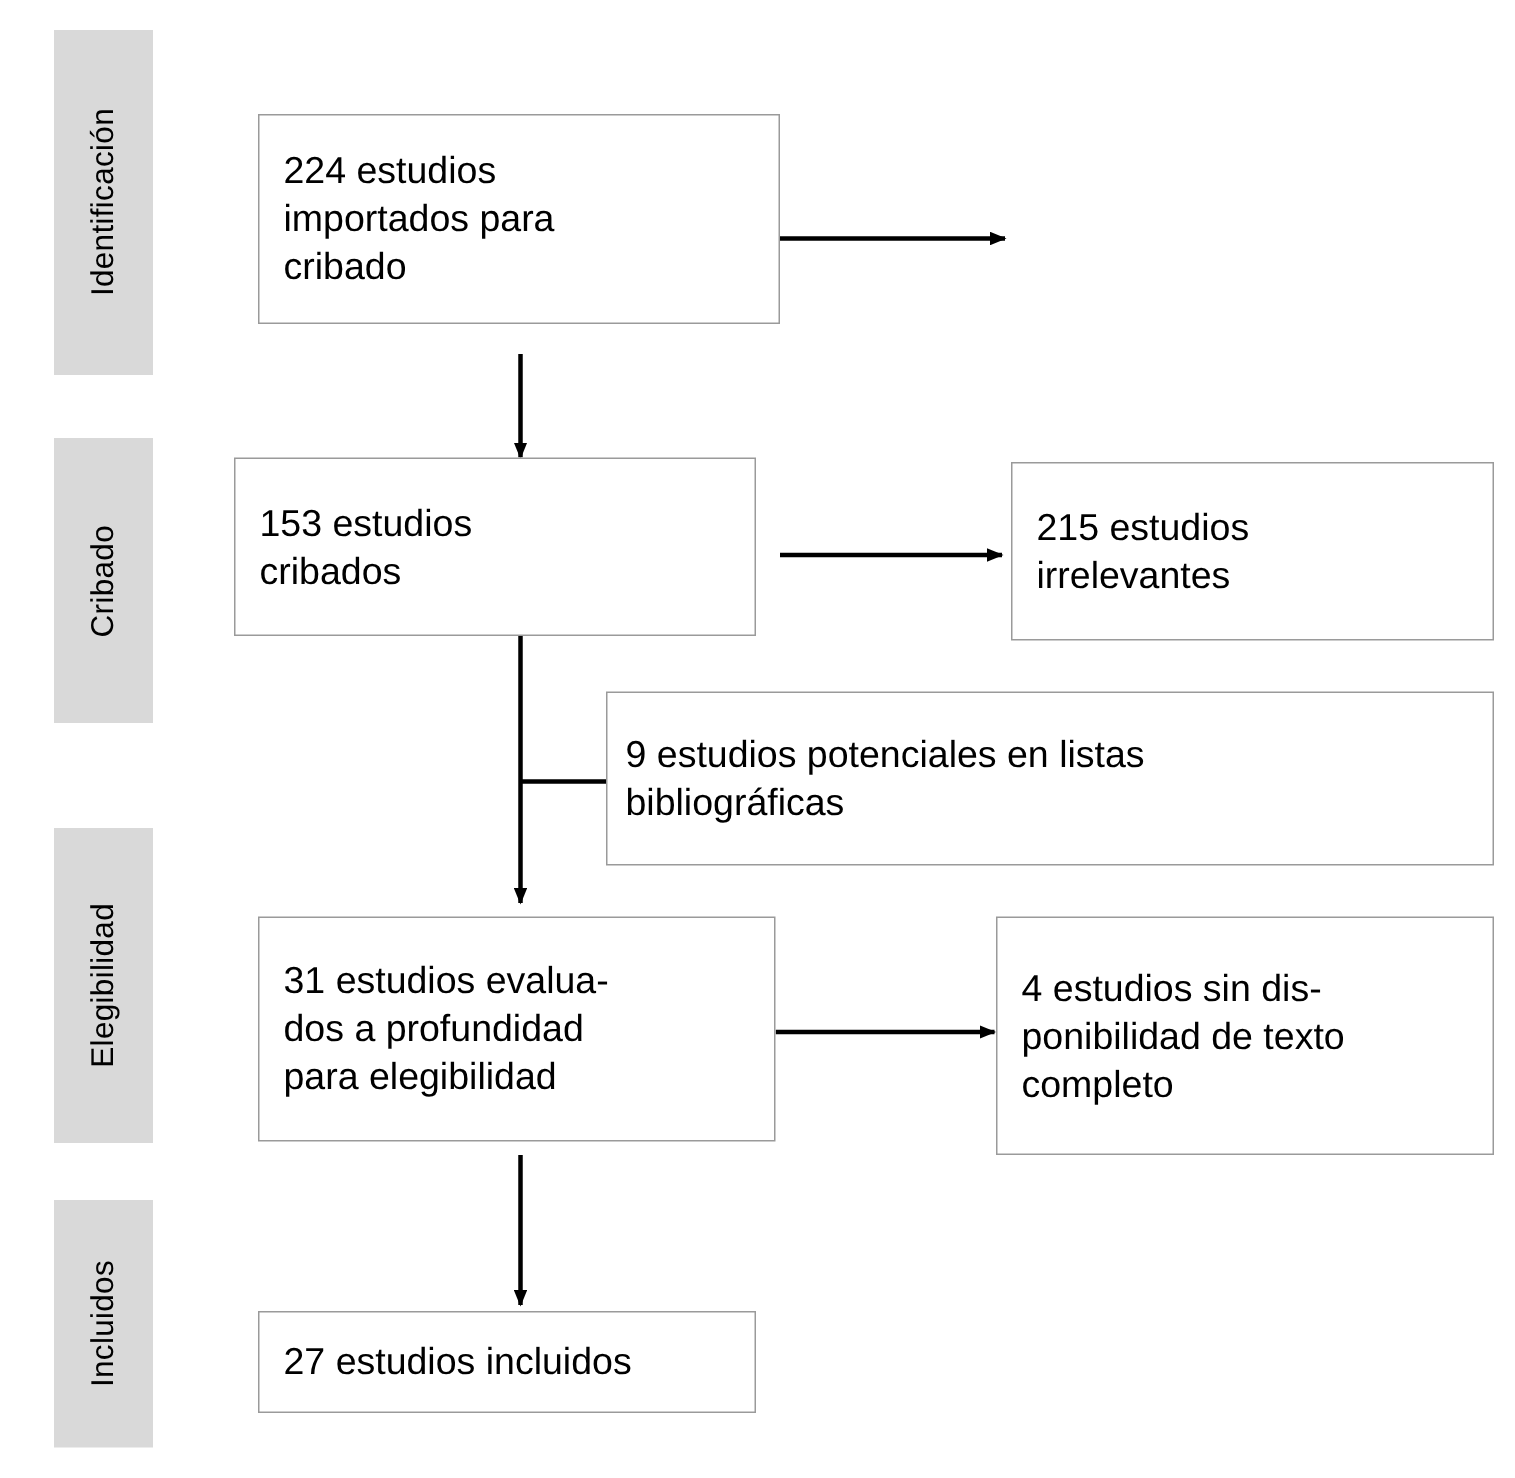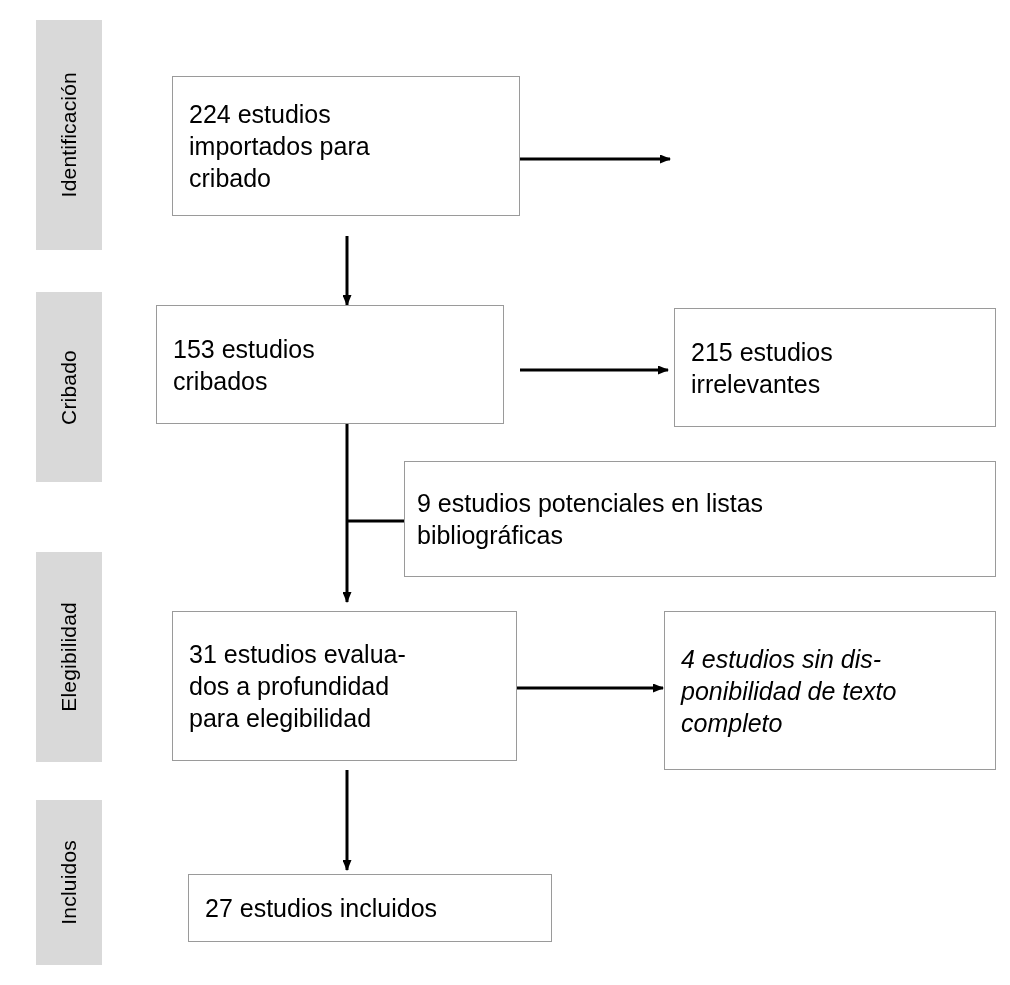--- a/index.html
+++ b/index.html
@@ -120,23 +120,23 @@
     <span class="txt">9 estudios potenciales en listas
 bibliográficas</span>
   </div>
 
   <div class="box spaced" style="left:172px; top:611px; width:345px; height:150px;">
     <span class="txt">31 estudios evalua-
 dos a profundidad
 para  elegibilidad</span>
   </div>
 
-  <div class="box" style="left:664px; top:611px; width:332px; height:159px;font-style:italic;">
+  <div class="box" style="left:664px; top:611px; width:332px; height:159px;">
     <span class="txt">4 estudios sin dis-
 ponibilidad de texto
 completo</span>
   </div>
 
-  <div class="box" style="left:172px; top:874px; width:364px; height:68px;margin-left:16px;">
+  <div class="box" style="left:172px; top:874px; width:332px; height:68px;">
     <span class="txt">27 estudios incluidos</span>
   </div>
 
 </div>
 
 </body></html>

